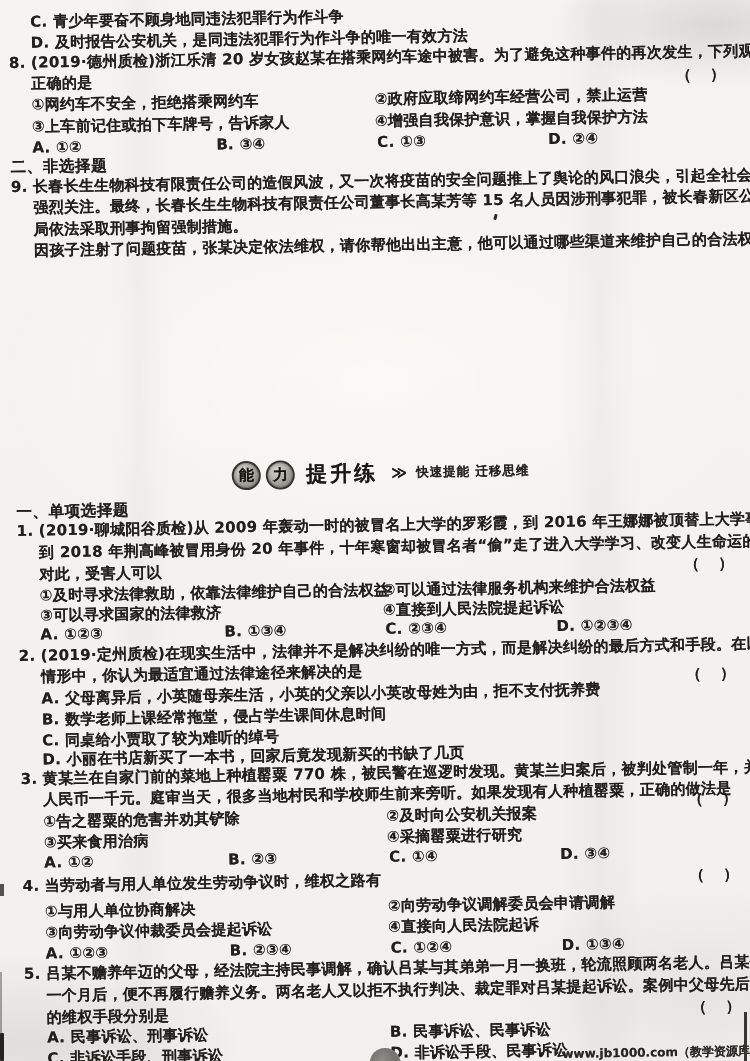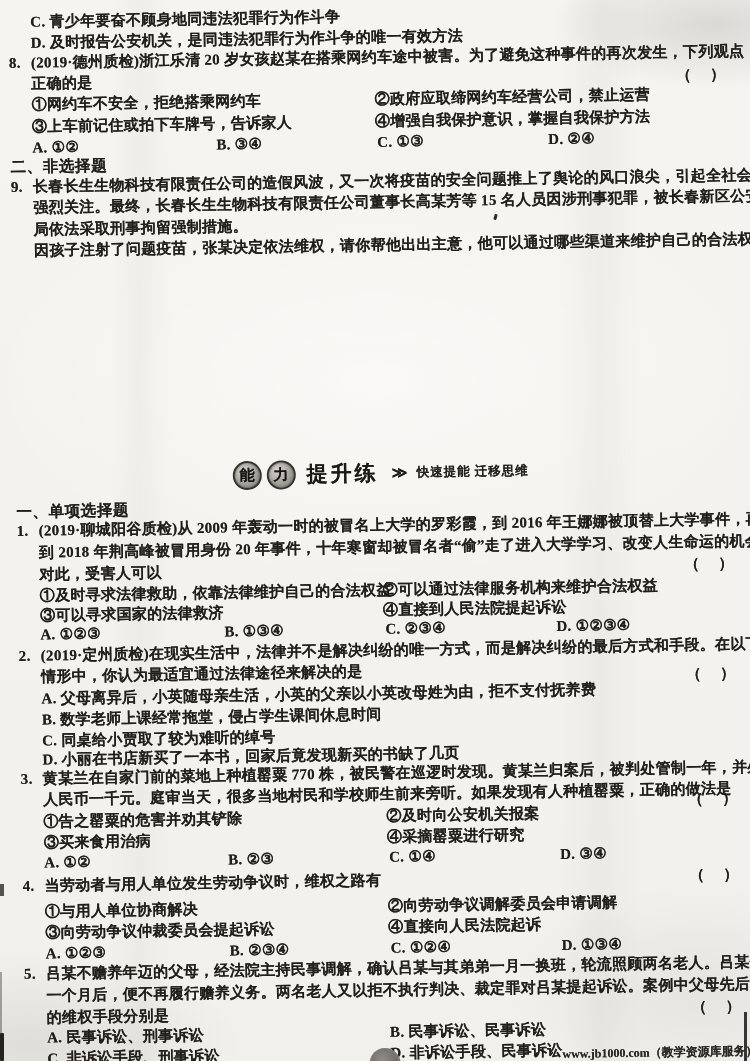--- a/index.html
+++ b/index.html
@@ -9,21 +9,20 @@
     background:#e9e7e3;
   }
   .page{
     position:relative;width:750px;height:1061px;overflow:hidden;
     background:
       radial-gradient(240px 90px at 715px 25px, rgba(110,108,104,.20), transparent 70%),
       radial-gradient(300px 130px at 30px 1045px, rgba(110,108,104,.14), transparent 70%),
       radial-gradient(280px 150px at 700px 990px, rgba(120,118,114,.10), transparent 70%),
       radial-gradient(500px 260px at 375px 380px, rgba(255,255,255,.5), transparent 80%),
       linear-gradient(#f6f4f0,#f2f0ec);
-    font-family: Liberation Serif, serif;
   }
   .streak{position:absolute;top:0;bottom:0;pointer-events:none;}
   .s1{left:110px;width:60px;background:linear-gradient(90deg,transparent,rgba(120,118,112,.05),transparent);}
   .s2{left:560px;width:80px;background:linear-gradient(90deg,transparent,rgba(120,118,112,.06),transparent);}
   .content{
     position:absolute;left:0;top:0;width:746px;height:1100px;
     transform:rotate(-0.95deg);transform-origin:8px 8px;
     color:#221f1b;font-size:15px;font-weight:600;letter-spacing:.3px;
     text-shadow:0 0 .5px rgba(34,31,27,.75);
   }

